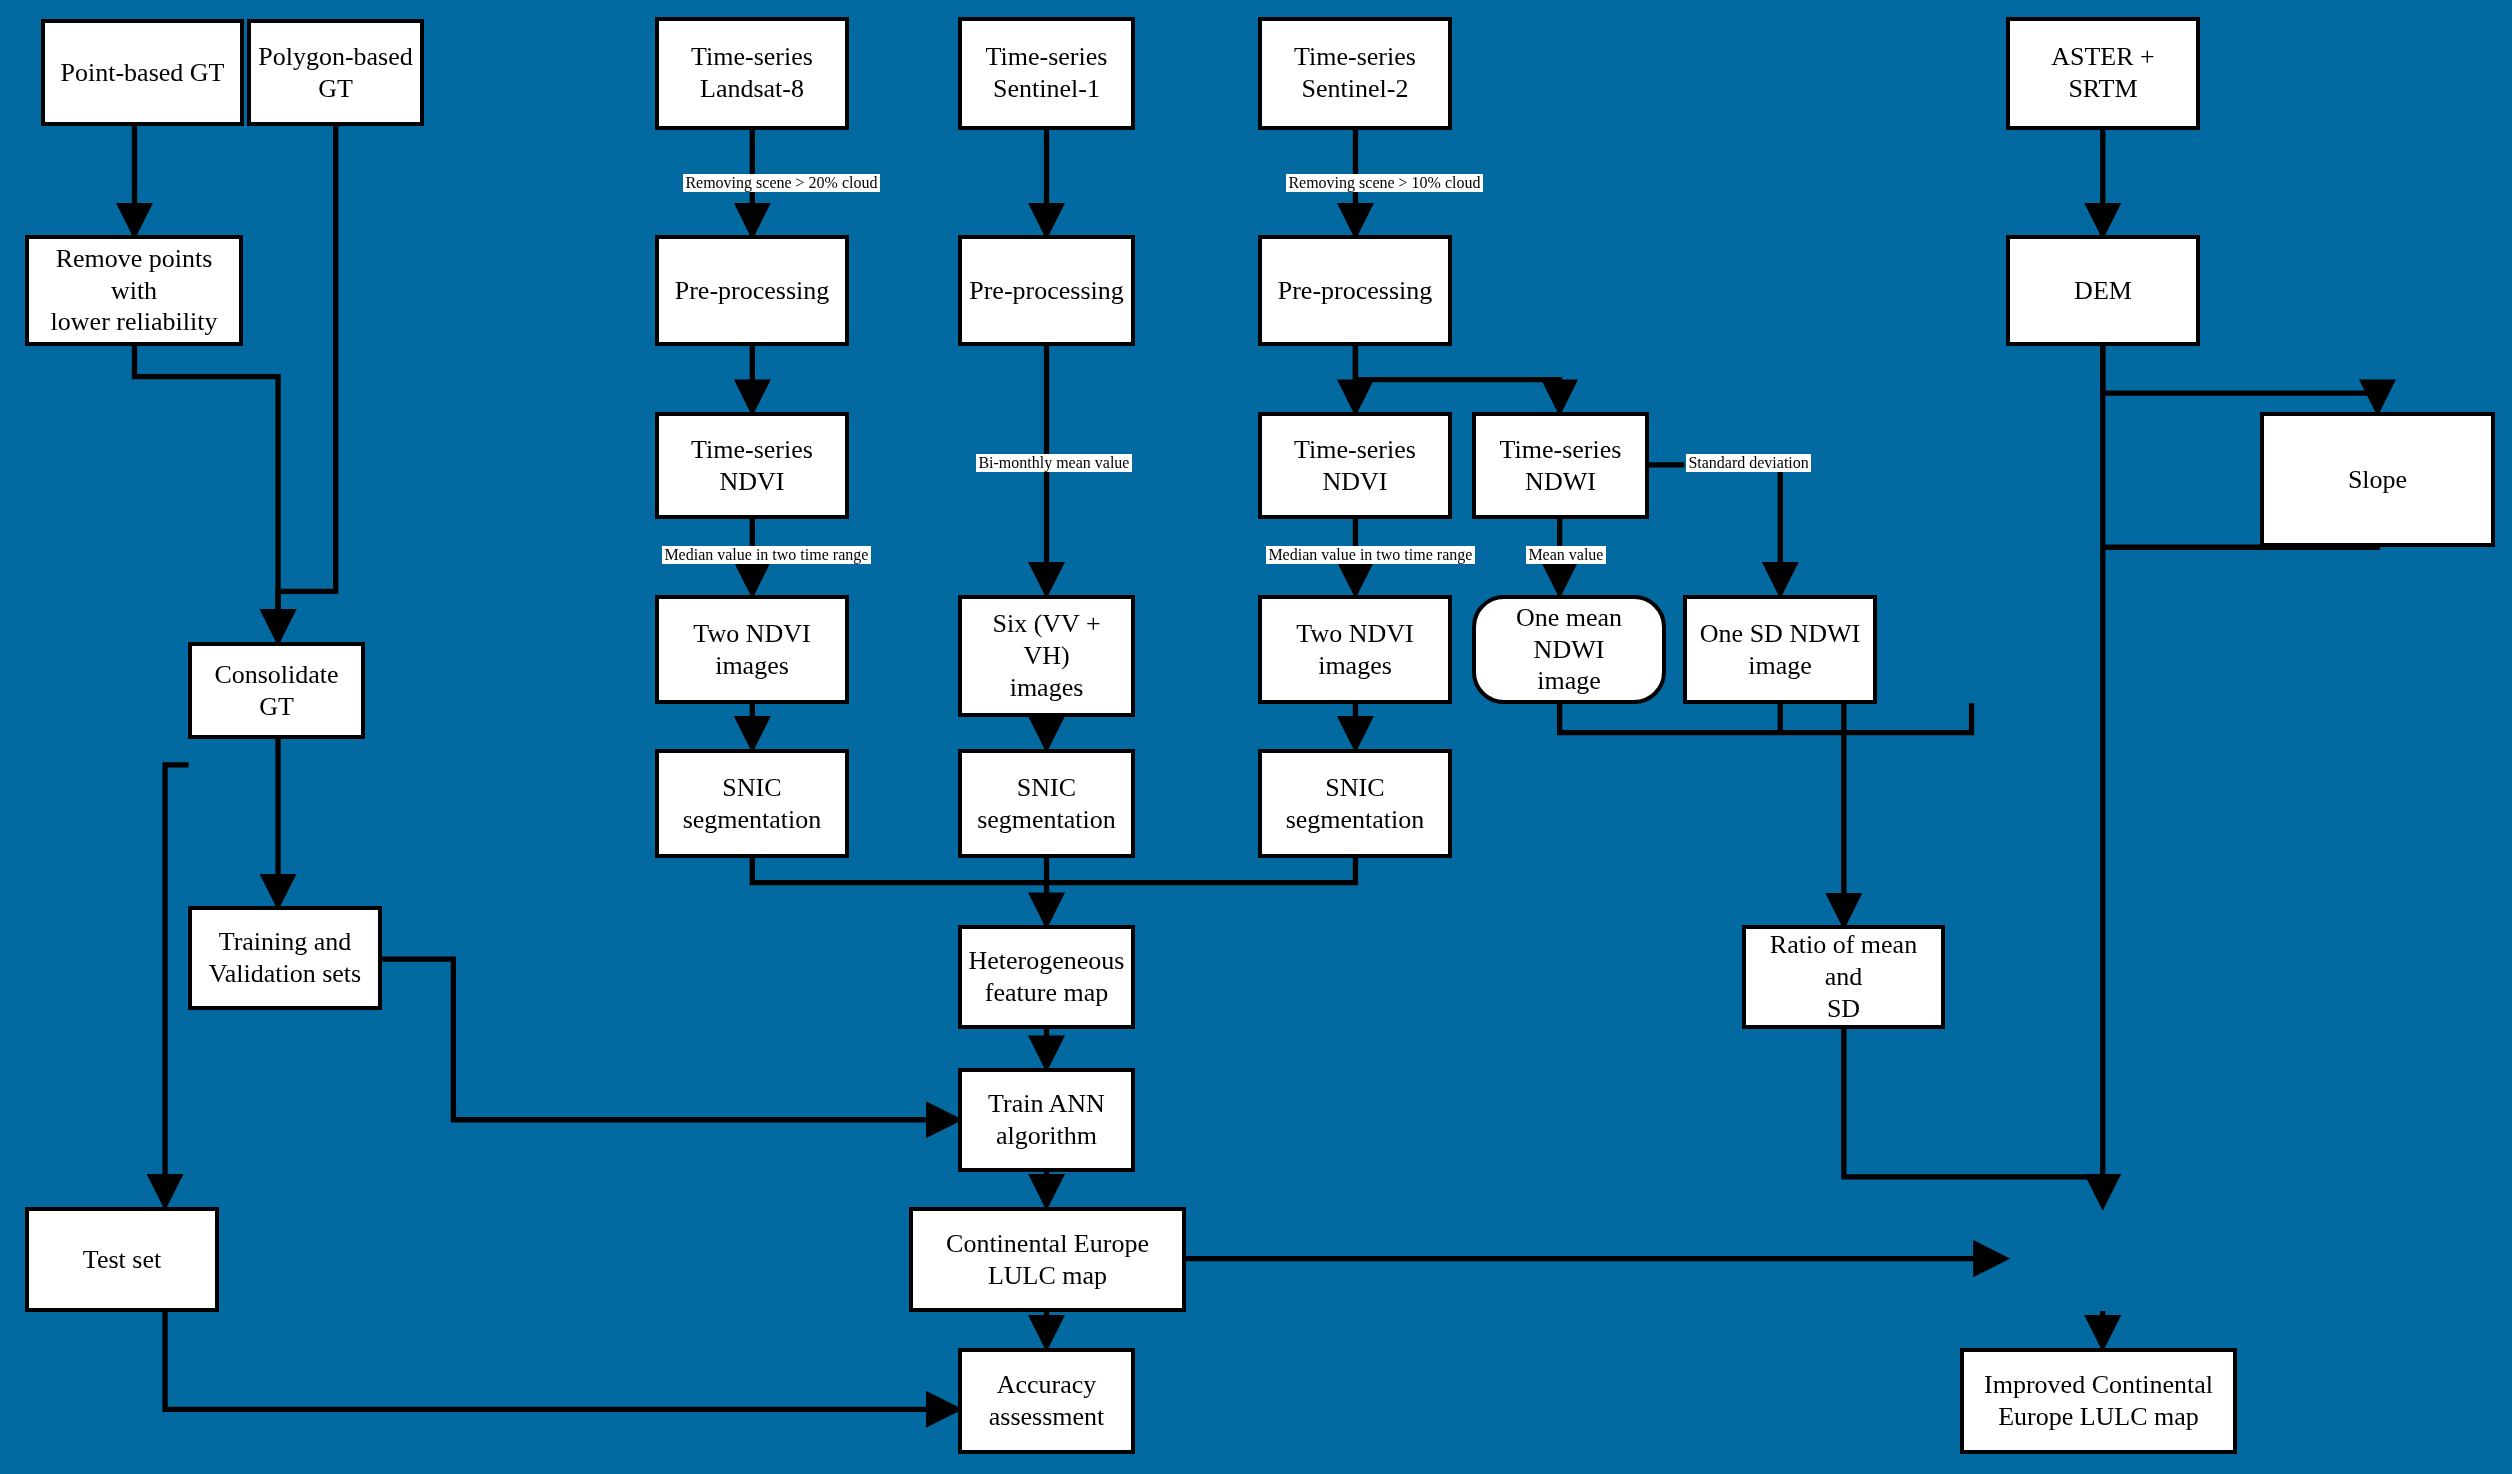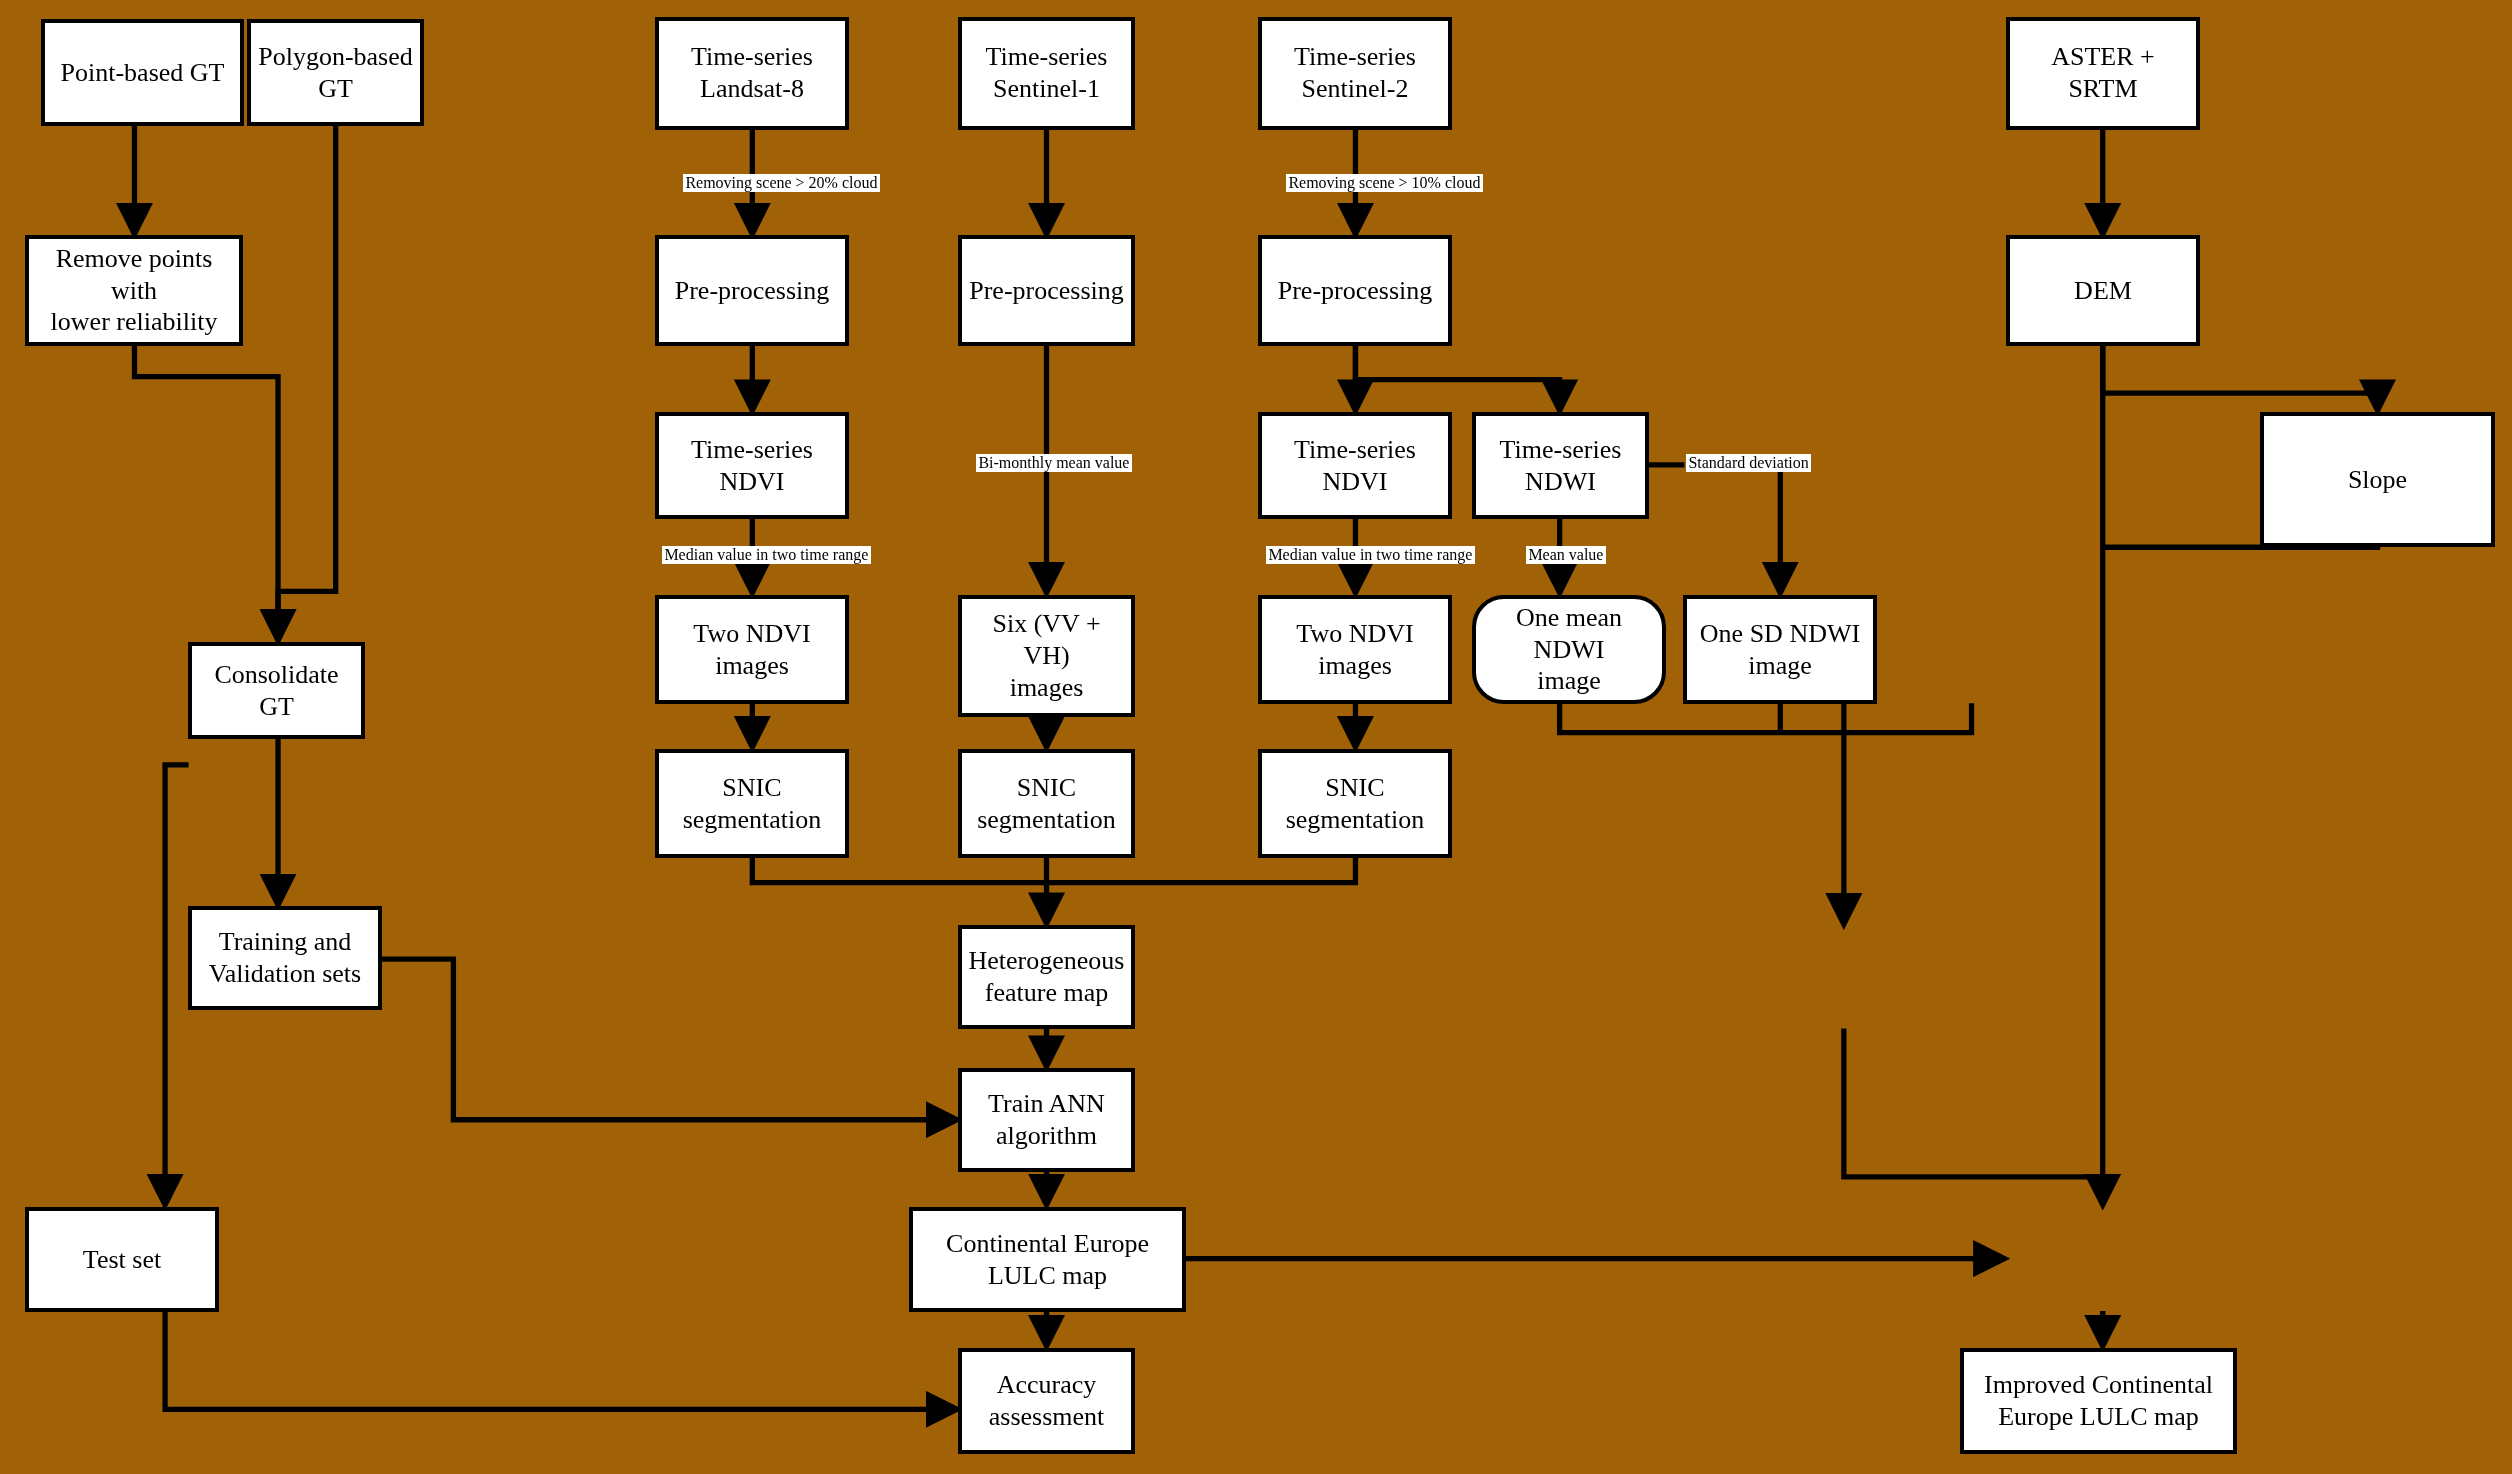--- a/index.html
+++ b/index.html
@@ -4,21 +4,21 @@
 <style>
   html, body {
     margin: 0;
     padding: 0;
     background: #ffffff;
   }
   #canvas {
     position: relative;
     width: 2512px;
     height: 1474px;
-    background: #a16207;
+    background: #0369a1;
     font-family: "Liberation Serif", "DejaVu Serif", serif;
     overflow: hidden;
   }
   .node {
     position: absolute;
     box-sizing: border-box;
     border: 4.1px solid #000000;
     background: #ffffff;
     display: flex;
     align-items: center;
@@ -237,20 +237,24 @@
   </div>
 
   <div class="node" style="left:188px;top:906px;width:194px;height:104px;">
     <span class="lbl">Training and
 Validation sets</span>
   </div>
   <div class="node" style="left:958px;top:925px;width:177px;height:104px;">
     <span class="lbl">Heterogeneous
 feature map</span>
   </div>
+  <div class="node" style="left:1742px;top:925px;width:203px;height:104px;">
+    <span class="lbl">Ratio of mean and
+SD</span>
+  </div>
   <div class="node" style="left:958px;top:1068px;width:177px;height:104px;">
     <span class="lbl">Train ANN
 algorithm</span>
   </div>
 
   <div class="node" style="left:25px;top:1207px;width:194px;height:105px;">
     <span class="lbl">Test set</span>
   </div>
   <div class="node" style="left:909px;top:1207px;width:277px;height:105px;">
     <span class="lbl">Continental Europe

